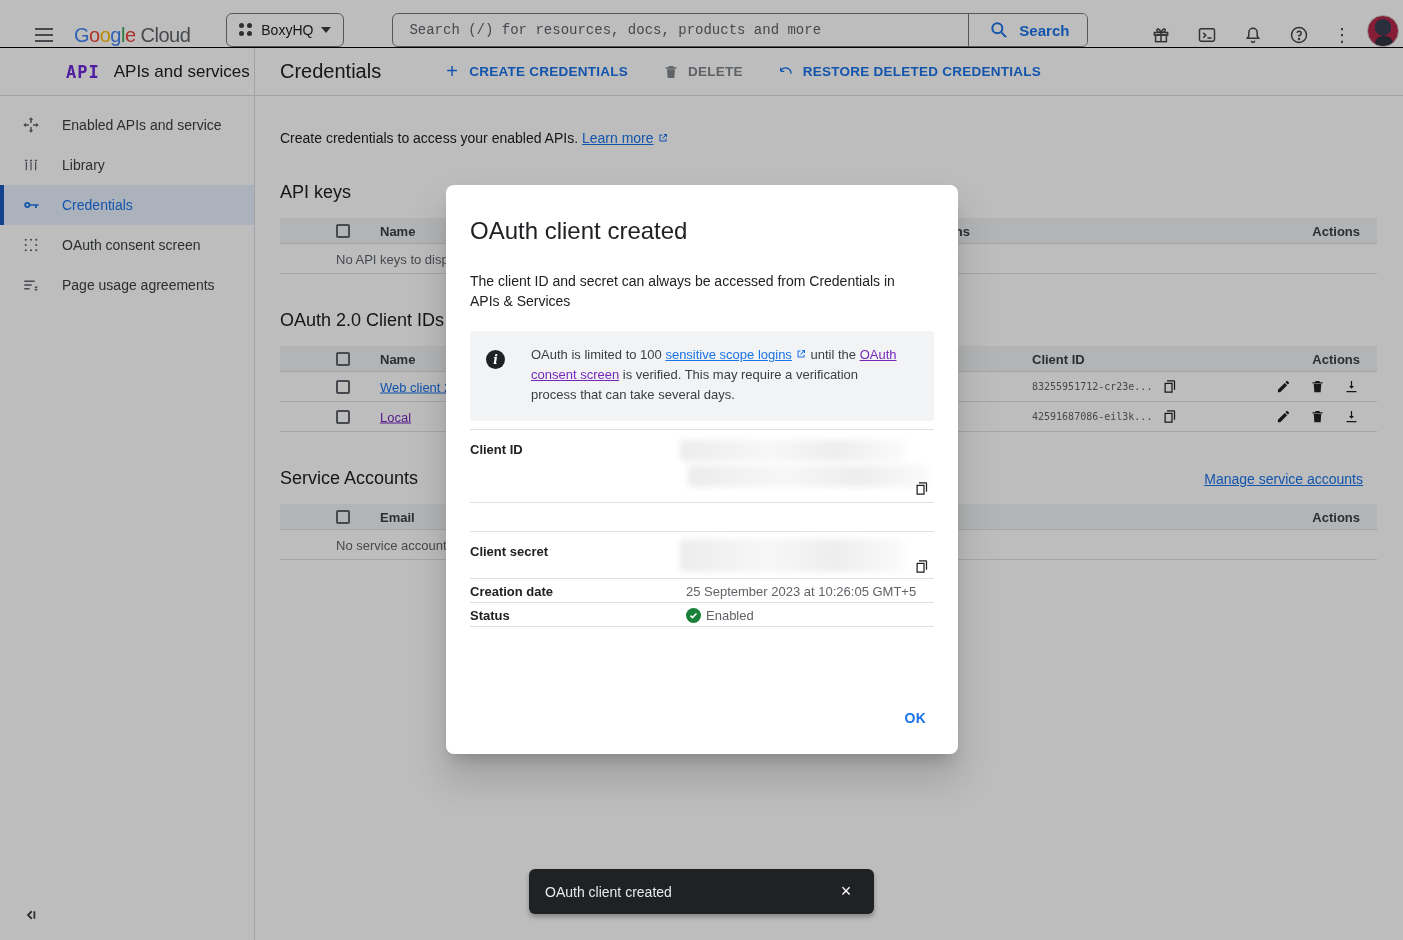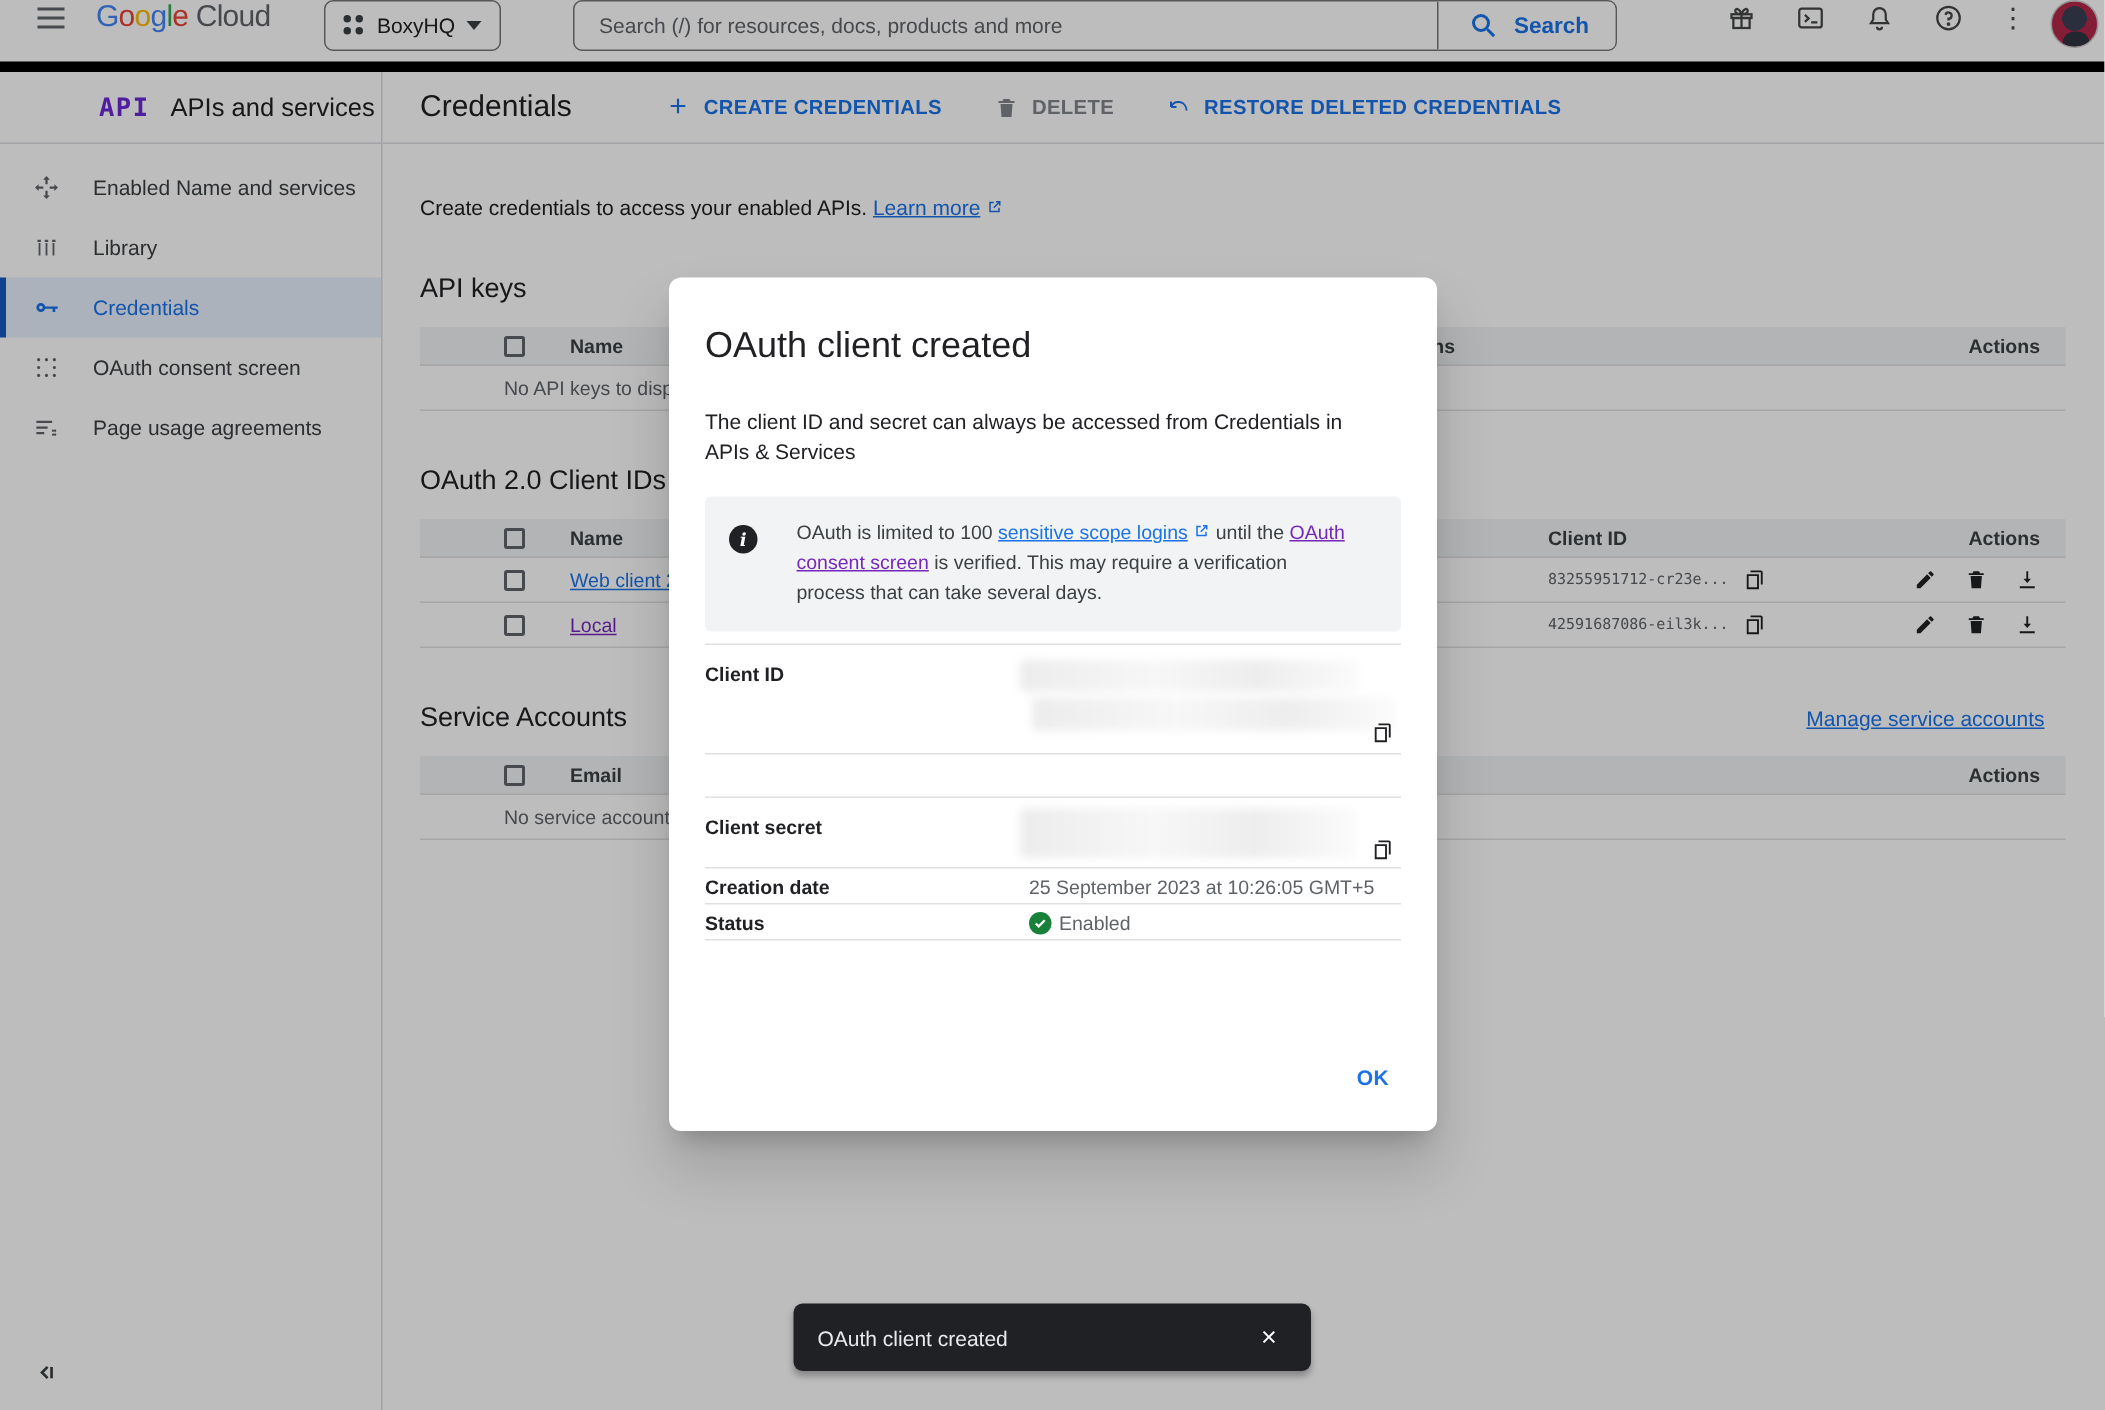--- a/index.html
+++ b/index.html
@@ -6,39 +6,39 @@
   html,body { width:1403px; height:940px; }
   body {
     font-family:"Liberation Sans","DejaVu Sans",sans-serif;
     color:#202124; background:#fff; overflow:hidden; position:relative;
     -webkit-font-smoothing:antialiased;
   }
   .stage { position:absolute; inset:0; width:1403px; height:940px; overflow:hidden; }
 
   
   .topbar { position:absolute; top:0; left:0; right:0; height:48px; background:#fff;
-            display:flex; align-items:flex-start; border-bottom:7px solid #000000; z-index:1; }
+            display:flex; align-items:flex-end; border-bottom:1px solid #000000; z-index:1;padding-left:10px; }
   .hamburger { width:24px; height:24px; margin-left:22px; color:#5f6368; cursor:pointer;
                display:flex; align-items:center; justify-content:center; }
   .hamburger span { display:block; width:18px; height:2px; background:#5f6368; position:relative; }
   .hamburger span::before, .hamburger span::after { content:""; position:absolute; left:0; width:18px; height:2px; background:#5f6368; }
   .hamburger span::before { top:-6px; } .hamburger span::after { top:6px; }
   .logo { display:flex; align-items:baseline; margin-left:18px; font-size:20px; letter-spacing:-0.5px; }
   .logo .lg { font-weight:500; }
   .logo .cloud { color:#5f6368; margin-left:5px; font-weight:400; }
   .proj-btn { display:flex; align-items:center; gap:8px; margin-left:36px; height:34px;
               border:1px solid #747775; border-radius:6px; padding:0 12px; background:#fff; cursor:pointer; }
   .proj-name { font-size:14px; color:#202124; }
   .proj-logo { width:14px; height:14px; display:grid; grid-template-columns:6px 6px; grid-gap:2px; }
   .proj-logo i { width:5px; height:5px; border-radius:50%; background:#3c4043; }
   .caret { width:0; height:0; border-left:5px solid transparent; border-right:5px solid transparent; border-top:6px solid #3c4043; }
   .searchwrap { display:flex; align-items:stretch; margin-left:48px; width:696px; height:34px;
                 border:1px solid #747775; border-radius:6px; overflow:hidden; background:#fff; }
   .search-input { flex:1; border:none; outline:none; font-size:14px; padding:0 16px; color:#202124;
-                  font-family:Liberation Sans, sans-serif; background:transparent; }
+                  font-family:Liberation Mono, monospace; background:transparent; }
   .search-input::placeholder { color:#5f6368; }
   .search-btn { display:flex; align-items:center; gap:8px; padding:0 18px; border-left:1px solid #747775;
                 color:#1a73e8; font-size:15px; font-weight:700; cursor:pointer; background:#fff; }
   .top-icons { display:flex; align-items:center; gap:22px; margin-left:auto; margin-right:16px; }
   .tico { width:24px; height:24px; color:#444746; display:flex; align-items:center; justify-content:center; cursor:pointer; }
   .tico svg { width:20px; height:20px; }
   .dots { font-size:18px; color:#444746; line-height:1; cursor:pointer; letter-spacing:0; }
   .avatar { width:32px; height:32px; border-radius:50%; margin-right:4px; cursor:pointer;
             background:radial-gradient(circle at 50% 38%, #3a3f52 0 34%, #b5284b 35%);
             border:1px solid #c8c8c8; overflow:hidden; position:relative; }
@@ -213,21 +213,21 @@
       <span class="api-glyph">API</span>
       <span class="side-title">APIs and services</span>
     </div>
     <div class="nav">
       <div class="nav-item">
         <span class="nico">
           <svg viewBox="0 0 24 24" fill="currentColor">
               <path d="M12 1.8l3 3.2h-2v4.2h-2V5H9l3-3.2zm0 20.4L9 19h2v-4.2h2V19h2l-3 3.2zM22.2 12L19 15v-2h-4.2v-2H19V9l3.2 3zM1.8 12L5 9v2h4.2v2H5v2l-3.2-3z"></path>
             </svg>
         </span>
-        <span>Enabled Name and services</span>
+        <span>Enabled APIs and service</span>
       </div>
       <div class="nav-item">
         <span class="nico">
           <svg viewBox="0 0 24 24" fill="currentColor">
               <path d="M4 5h3v2H4zM10.5 5h3v2h-3zM17 5h3v2h-3zM5 8h1.6v11H5zM11.2 8h1.6v11h-1.6zM17.4 8H19v11h-1.6z"></path>
             </svg>
         </span>
         <span>Library</span>
       </div>
       <div class="nav-item selected">

